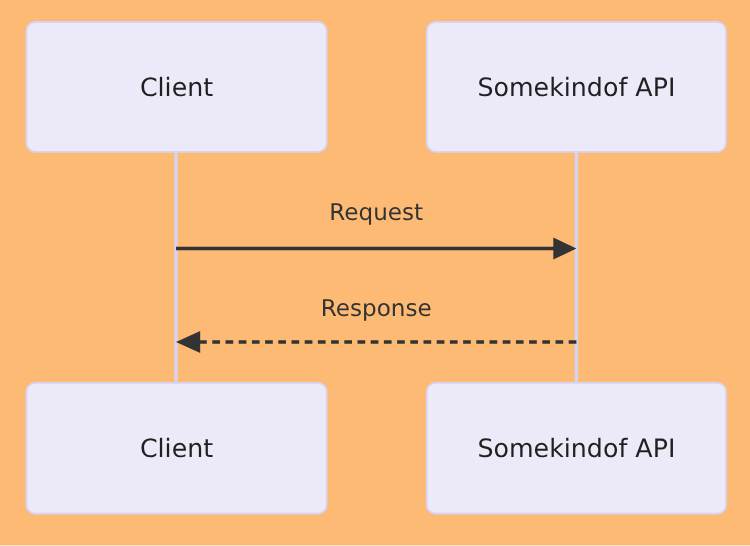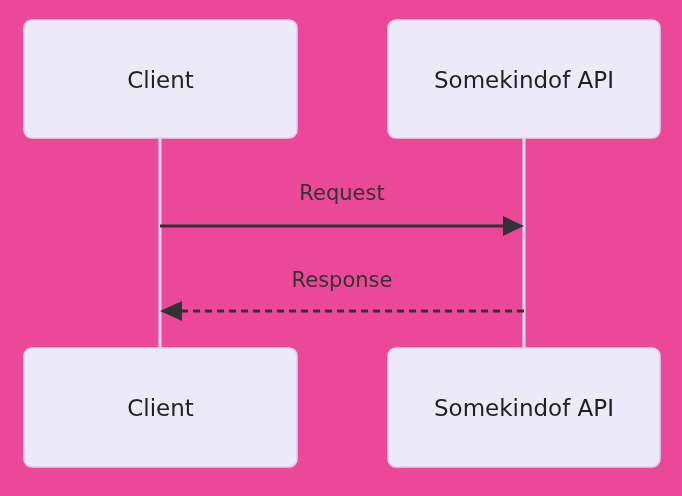--- a/index.html
+++ b/index.html
@@ -7,21 +7,21 @@
     padding: 0;
     background: #ffffff;
   }
   body {
     font-family: "DejaVu Sans", sans-serif;
   }
   #diagram-root {
     position: relative;
     width: 682px;
     height: 496px;
-    background: #ec4899;
+    background: #fdba74;
     overflow: hidden;
   }
   svg#sequence-diagram {
     display: block;
     width: 682px;
     height: 496px;
   }
   .participant-box {
     fill: #ece9f8;
     stroke: #d7d3f0;

